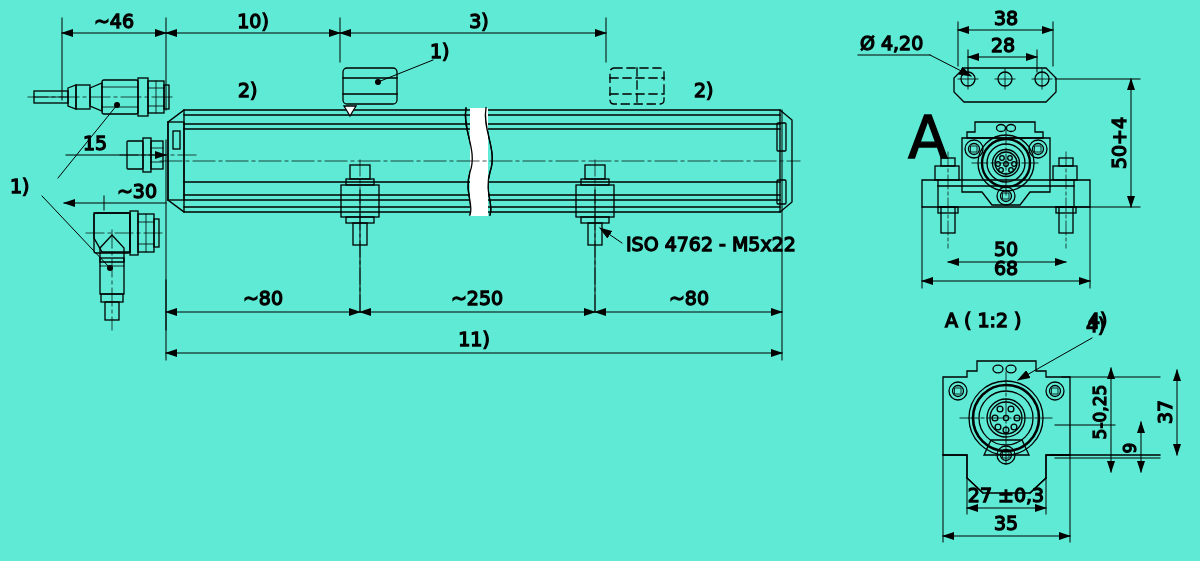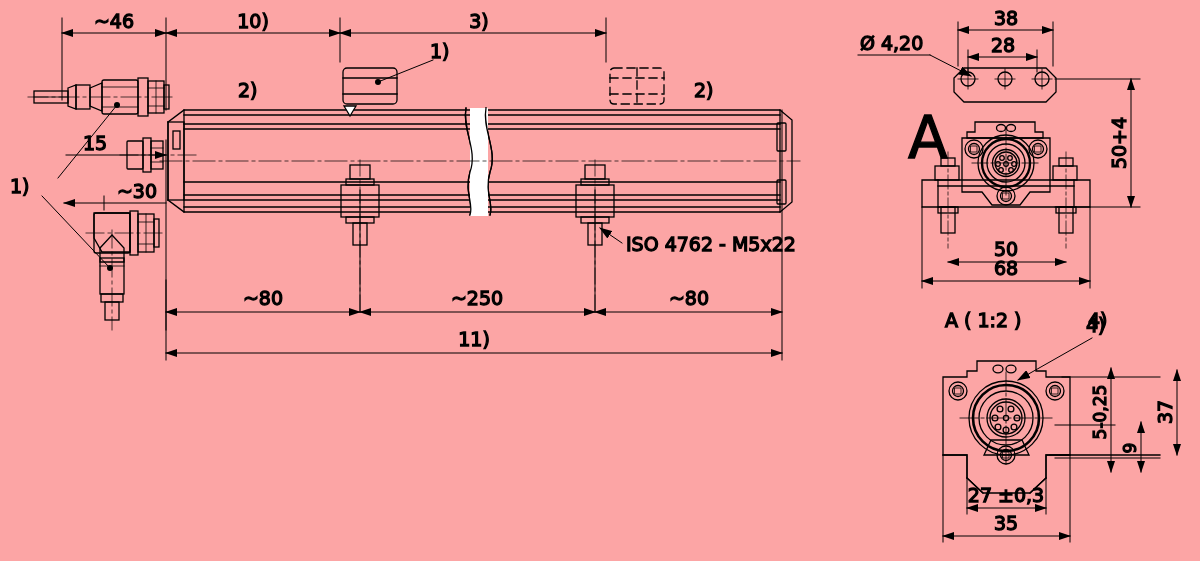--- a/index.html
+++ b/index.html
@@ -1,18 +1,18 @@
 <!DOCTYPE html>
 <html><head>
 <meta charset="utf-8">
 <style>
   html,body{margin:0;padding:0;background:#ffffff;}
   body{width:1200px;height:561px;overflow:hidden;
        font-family:"DejaVu Sans","Liberation Sans",sans-serif;}
-  #stage{position:relative;width:1200px;height:561px;background:#fca5a5;}
+  #stage{position:relative;width:1200px;height:561px;background:#5eead4;}
   svg{display:block;}
   .dimtext{font-family:"DejaVu Sans","Liberation Sans",sans-serif;
            font-size:19px;fill:#000;}
   .dimtext-sm{font-family:"DejaVu Sans","Liberation Sans",sans-serif;
            font-size:17px;fill:#000;}
   .bigA{font-family:"DejaVu Sans","Liberation Sans",sans-serif;
         font-size:58px;fill:#000;}
 </style>
 </head>
 <body>

